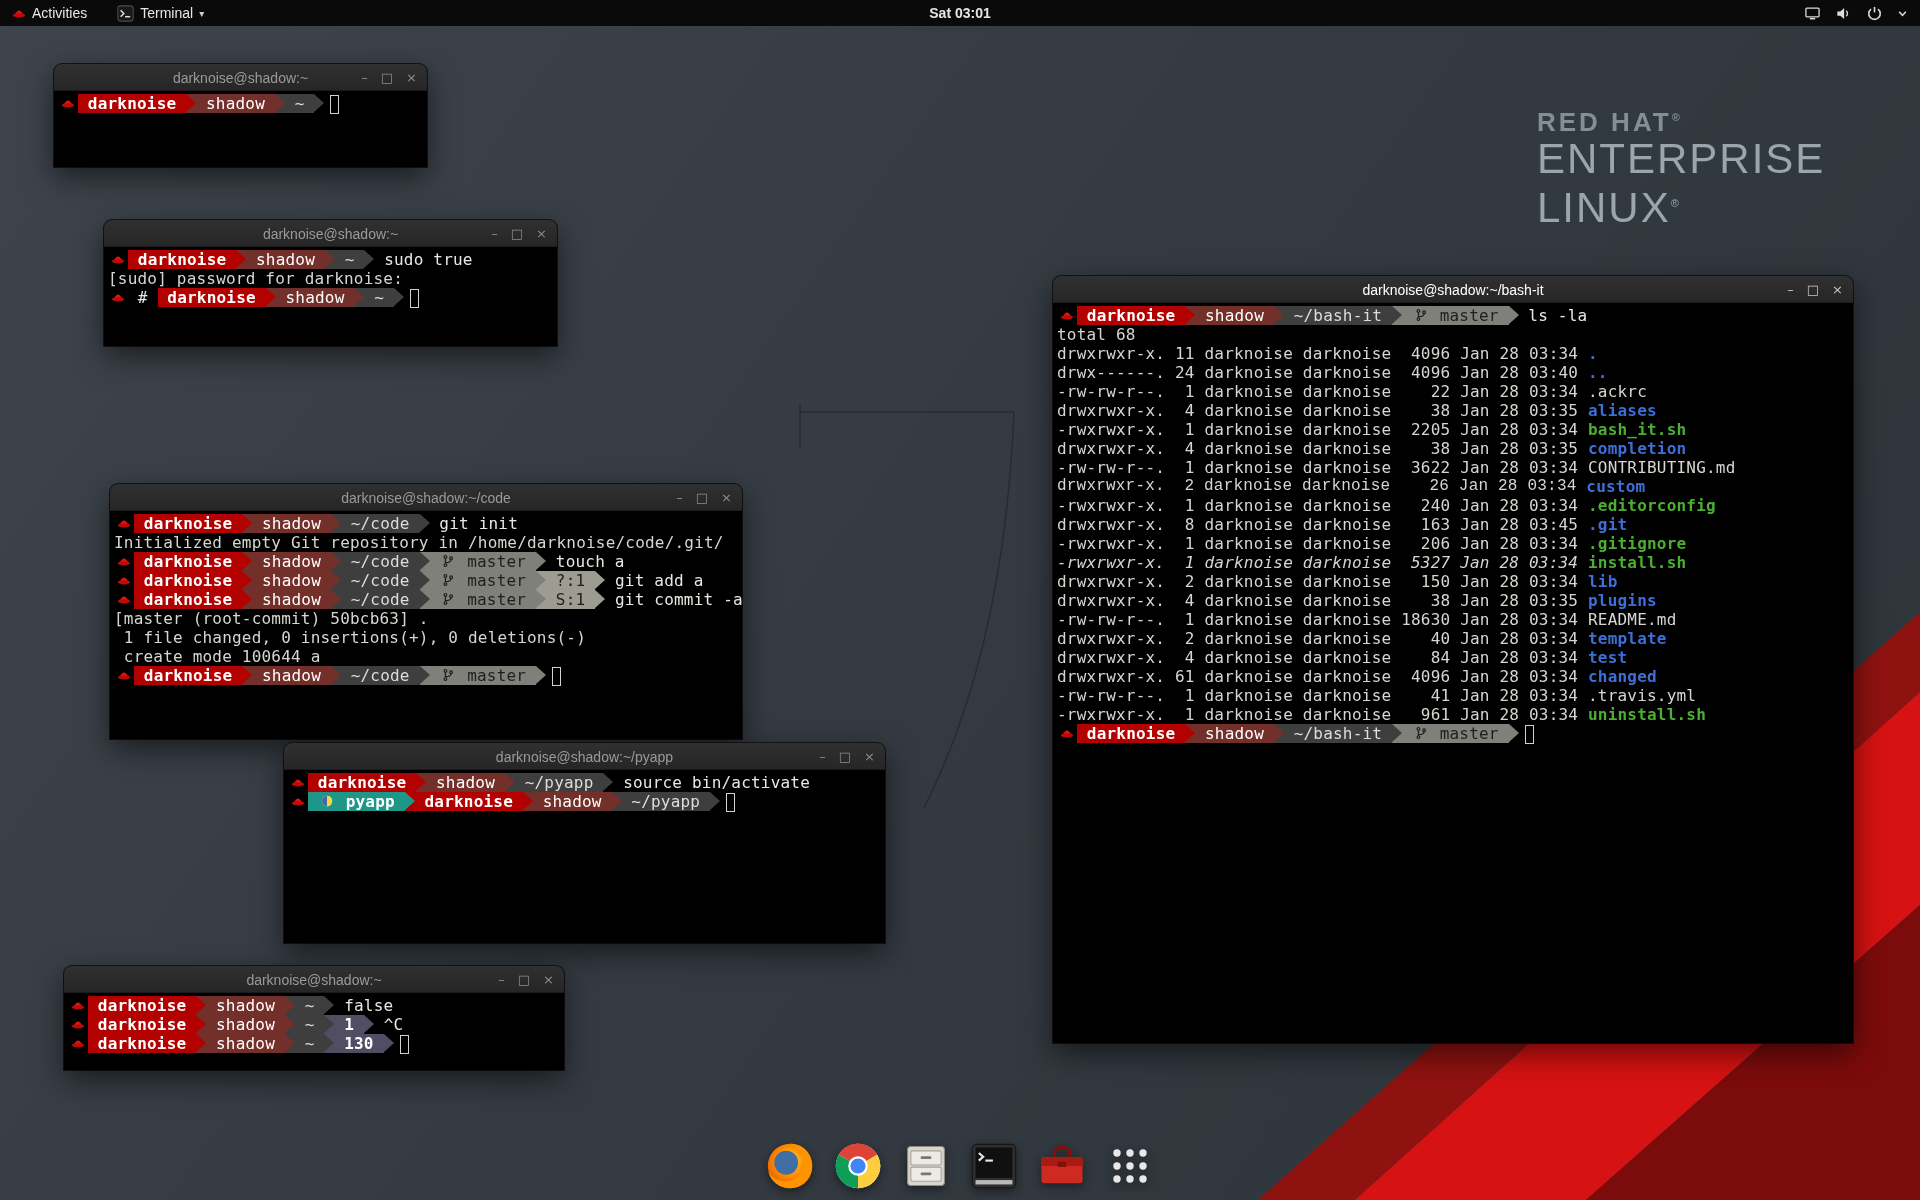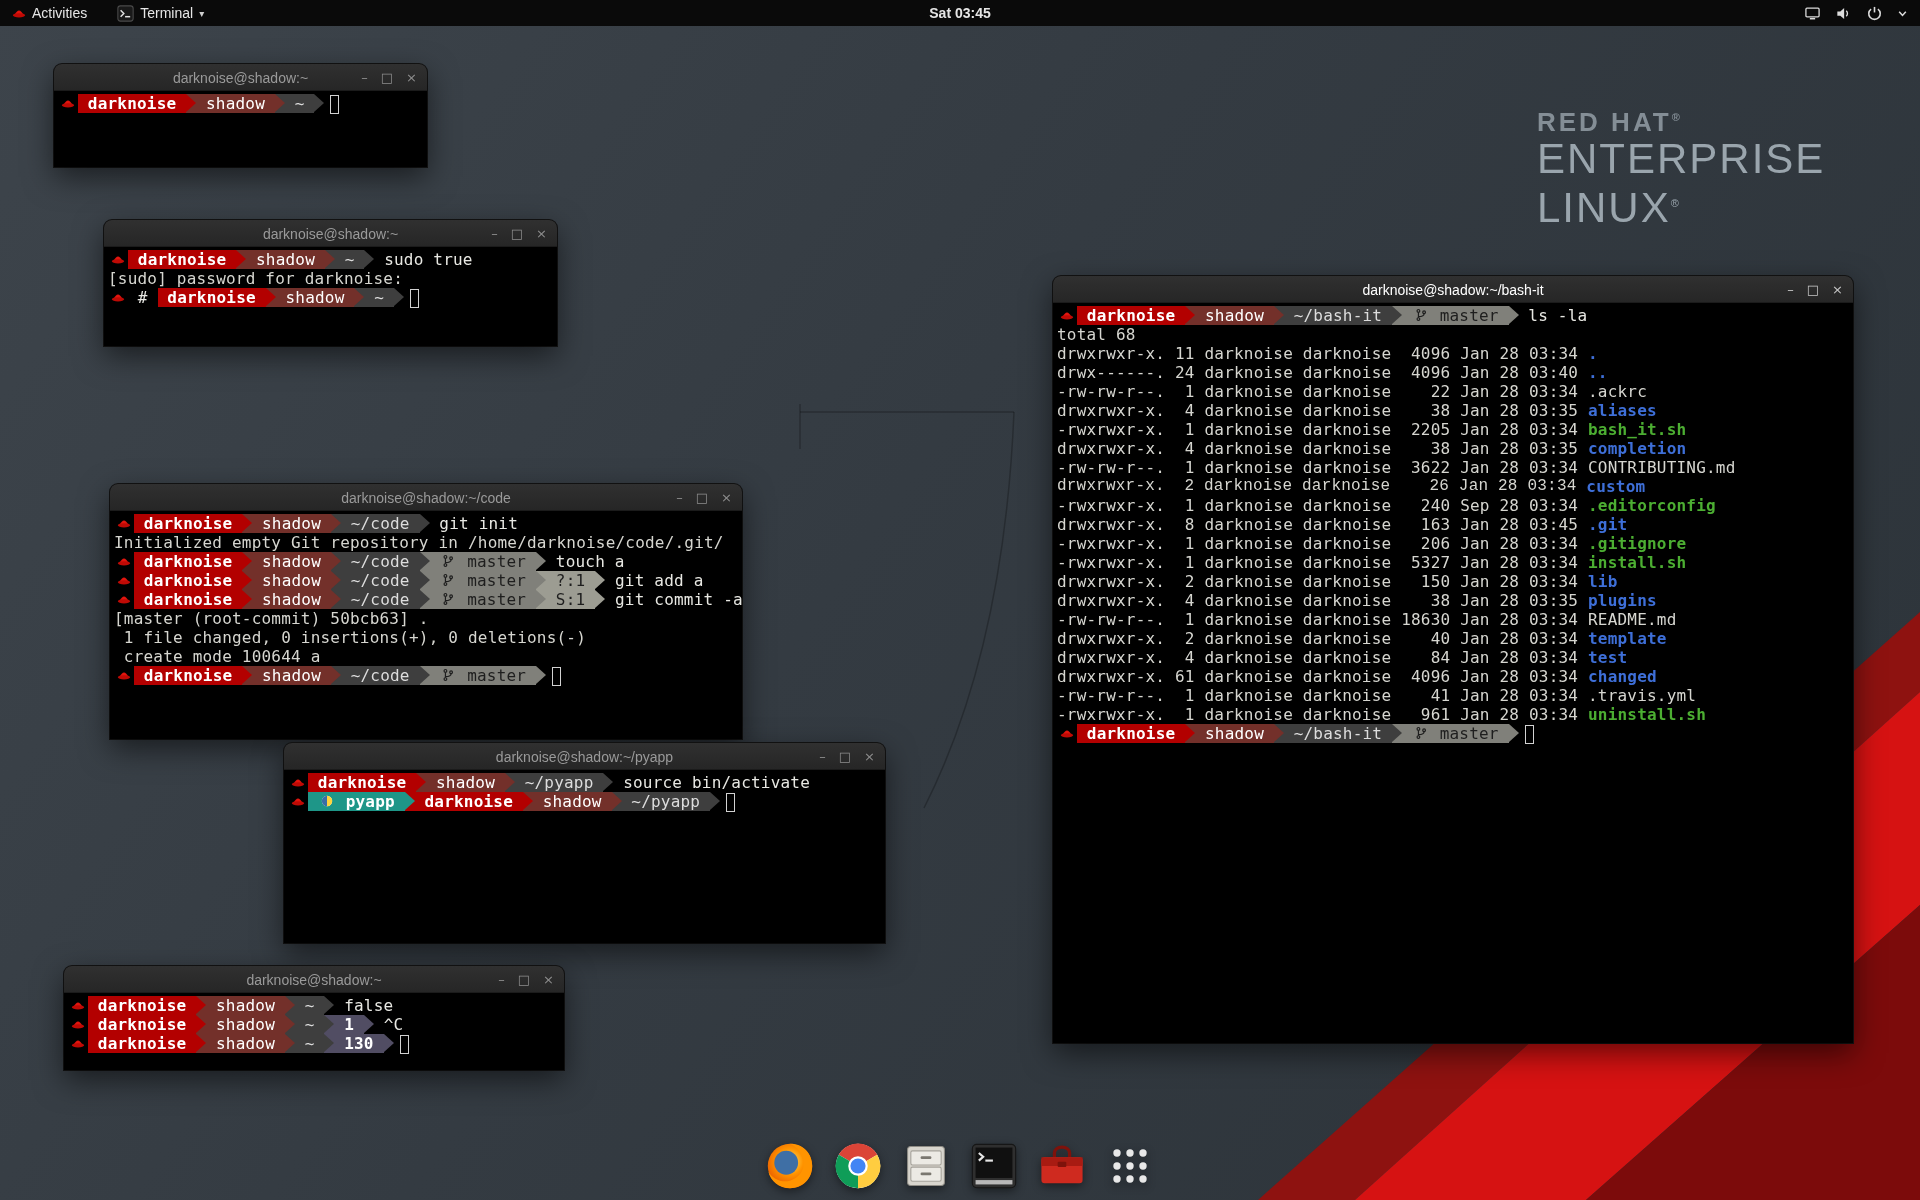--- a/index.html
+++ b/index.html
@@ -96,21 +96,21 @@
           <svg width="17" height="17" viewBox="0 0 16 16">
             <rect x="0.8" y="0.8" width="14.4" height="14.4" rx="2.4" fill="#191919" stroke="#4a4a4a"></rect>
             <path d="M3.4 5 L6.4 8 L3.4 11" fill="none" stroke="#e0e0e0" stroke-width="1.4"></path>
             <path d="M7.6 11 H12.4" stroke="#e0e0e0" stroke-width="1.4"></path>
           </svg>
         </span>
       <span>Terminal</span>
       <span class="caret">▾</span>
     </div>
   </div>
-  <div id="clock">Sat 03:45</div>
+  <div id="clock">Sat 03:01</div>
   <div id="topbar-right">
       <span class="tb-icon">
         <svg width="17" height="17" viewBox="0 0 16 16">
           <rect x="1.8" y="3" width="12.4" height="8.2" rx="1" fill="none" stroke="#dcdcdc" stroke-width="1.2"></rect>
           <rect x="5.5" y="12.2" width="5" height="1.4" fill="#dcdcdc"></rect>
         </svg>
       </span>
       <span class="tb-icon">
         <svg width="17" height="17" viewBox="0 0 16 16">
           <path d="M2.2 6 H5 L8.6 2.8 V13.2 L5 10 H2.2 Z" fill="#dcdcdc"></path>
@@ -276,24 +276,24 @@
             </svg></span><span style="color: rgb(30, 30, 30); background-color: rgb(128, 128, 122);"> master </span><span class="pl-arrow" style="border-left-color: rgb(128, 128, 122); background-color: rgb(0, 0, 0);"></span><span style="color: rgb(232, 232, 227);"> ls -la</span></div>
         <div class="term-line"><span style="color: rgb(214, 214, 208);">total 68</span></div>
         <div class="term-line"><span style="color: rgb(214, 214, 208);">drwxrwxr-x. 11 darknoise darknoise  4096 Jan 28 03:34 </span><span style="color: rgb(62, 111, 216); font-weight: bold;">.</span></div>
         <div class="term-line"><span style="color: rgb(214, 214, 208);">drwx------. 24 darknoise darknoise  4096 Jan 28 03:40 </span><span style="color: rgb(62, 111, 216); font-weight: bold;">..</span></div>
         <div class="term-line"><span style="color: rgb(214, 214, 208);">-rw-rw-r--.  1 darknoise darknoise    22 Jan 28 03:34 </span><span style="color: rgb(214, 214, 208);">.ackrc</span></div>
         <div class="term-line"><span style="color: rgb(214, 214, 208);">drwxrwxr-x.  4 darknoise darknoise    38 Jan 28 03:35 </span><span style="color: rgb(62, 111, 216); font-weight: bold;">aliases</span></div>
         <div class="term-line"><span style="color: rgb(214, 214, 208);">-rwxrwxr-x.  1 darknoise darknoise  2205 Jan 28 03:34 </span><span style="color: rgb(76, 174, 50); font-weight: bold;">bash_it.sh</span></div>
         <div class="term-line"><span style="color: rgb(214, 214, 208);">drwxrwxr-x.  4 darknoise darknoise    38 Jan 28 03:35 </span><span style="color: rgb(62, 111, 216); font-weight: bold;">completion</span></div>
         <div class="term-line"><span style="color: rgb(214, 214, 208);">-rw-rw-r--.  1 darknoise darknoise  3622 Jan 28 03:34 </span><span style="color: rgb(214, 214, 208);">CONTRIBUTING.md</span></div>
         <div class="term-line"><span style="color: rgb(214, 214, 208); font-family: Liberation Mono, monospace;">drwxrwxr-x.  2 darknoise darknoise    26 Jan 28 03:34 </span><span style="color: rgb(62, 111, 216); font-weight: bold;">custom</span></div>
-        <div class="term-line"><span style="color: rgb(214, 214, 208);">-rwxrwxr-x.  1 darknoise darknoise   240 Sep 28 03:34 </span><span style="color: rgb(76, 174, 50); font-weight: bold;">.editorconfig</span></div>
+        <div class="term-line"><span style="color: rgb(214, 214, 208);">-rwxrwxr-x.  1 darknoise darknoise   240 Jan 28 03:34 </span><span style="color: rgb(76, 174, 50); font-weight: bold;">.editorconfig</span></div>
         <div class="term-line"><span style="color: rgb(214, 214, 208);">drwxrwxr-x.  8 darknoise darknoise   163 Jan 28 03:45 </span><span style="color: rgb(62, 111, 216); font-weight: bold;">.git</span></div>
         <div class="term-line"><span style="color: rgb(214, 214, 208);">-rwxrwxr-x.  1 darknoise darknoise   206 Jan 28 03:34 </span><span style="color: rgb(76, 174, 50); font-weight: bold;">.gitignore</span></div>
-        <div class="term-line"><span style="color: rgb(214, 214, 208);">-rwxrwxr-x.  1 darknoise darknoise  5327 Jan 28 03:34 </span><span style="color: rgb(76, 174, 50); font-weight: bold;">install.sh</span></div>
+        <div class="term-line"><span style="color: rgb(214, 214, 208); font-style: italic;">-rwxrwxr-x.  1 darknoise darknoise  5327 Jan 28 03:34 </span><span style="color: rgb(76, 174, 50); font-weight: bold;">install.sh</span></div>
         <div class="term-line"><span style="color: rgb(214, 214, 208);">drwxrwxr-x.  2 darknoise darknoise   150 Jan 28 03:34 </span><span style="color: rgb(62, 111, 216); font-weight: bold;">lib</span></div>
         <div class="term-line"><span style="color: rgb(214, 214, 208);">drwxrwxr-x.  4 darknoise darknoise    38 Jan 28 03:35 </span><span style="color: rgb(62, 111, 216); font-weight: bold;">plugins</span></div>
         <div class="term-line"><span style="color: rgb(214, 214, 208);">-rw-rw-r--.  1 darknoise darknoise 18630 Jan 28 03:34 </span><span style="color: rgb(214, 214, 208);">README.md</span></div>
         <div class="term-line"><span style="color: rgb(214, 214, 208);">drwxrwxr-x.  2 darknoise darknoise    40 Jan 28 03:34 </span><span style="color: rgb(62, 111, 216); font-weight: bold;">template</span></div>
         <div class="term-line"><span style="color: rgb(214, 214, 208);">drwxrwxr-x.  4 darknoise darknoise    84 Jan 28 03:34 </span><span style="color: rgb(62, 111, 216); font-weight: bold;">test</span></div>
         <div class="term-line"><span style="color: rgb(214, 214, 208);">drwxrwxr-x. 61 darknoise darknoise  4096 Jan 28 03:34 </span><span style="color: rgb(62, 111, 216); font-weight: bold;">changed</span></div>
         <div class="term-line"><span style="color: rgb(214, 214, 208);">-rw-rw-r--.  1 darknoise darknoise    41 Jan 28 03:34 </span><span style="color: rgb(214, 214, 208);">.travis.yml</span></div>
         <div class="term-line"><span style="color: rgb(214, 214, 208);">-rwxrwxr-x.  1 darknoise darknoise   961 Jan 28 03:34 </span><span style="color: rgb(76, 174, 50); font-weight: bold;">uninstall.sh</span></div>
         <div class="term-line"><span class="tok-icon"><svg width="14" height="12" viewBox="0 0 16 14">
               <path d="M2.8 9.3 Q8 -1.2 13.2 9.3 Z" fill="#e3150e"></path>

